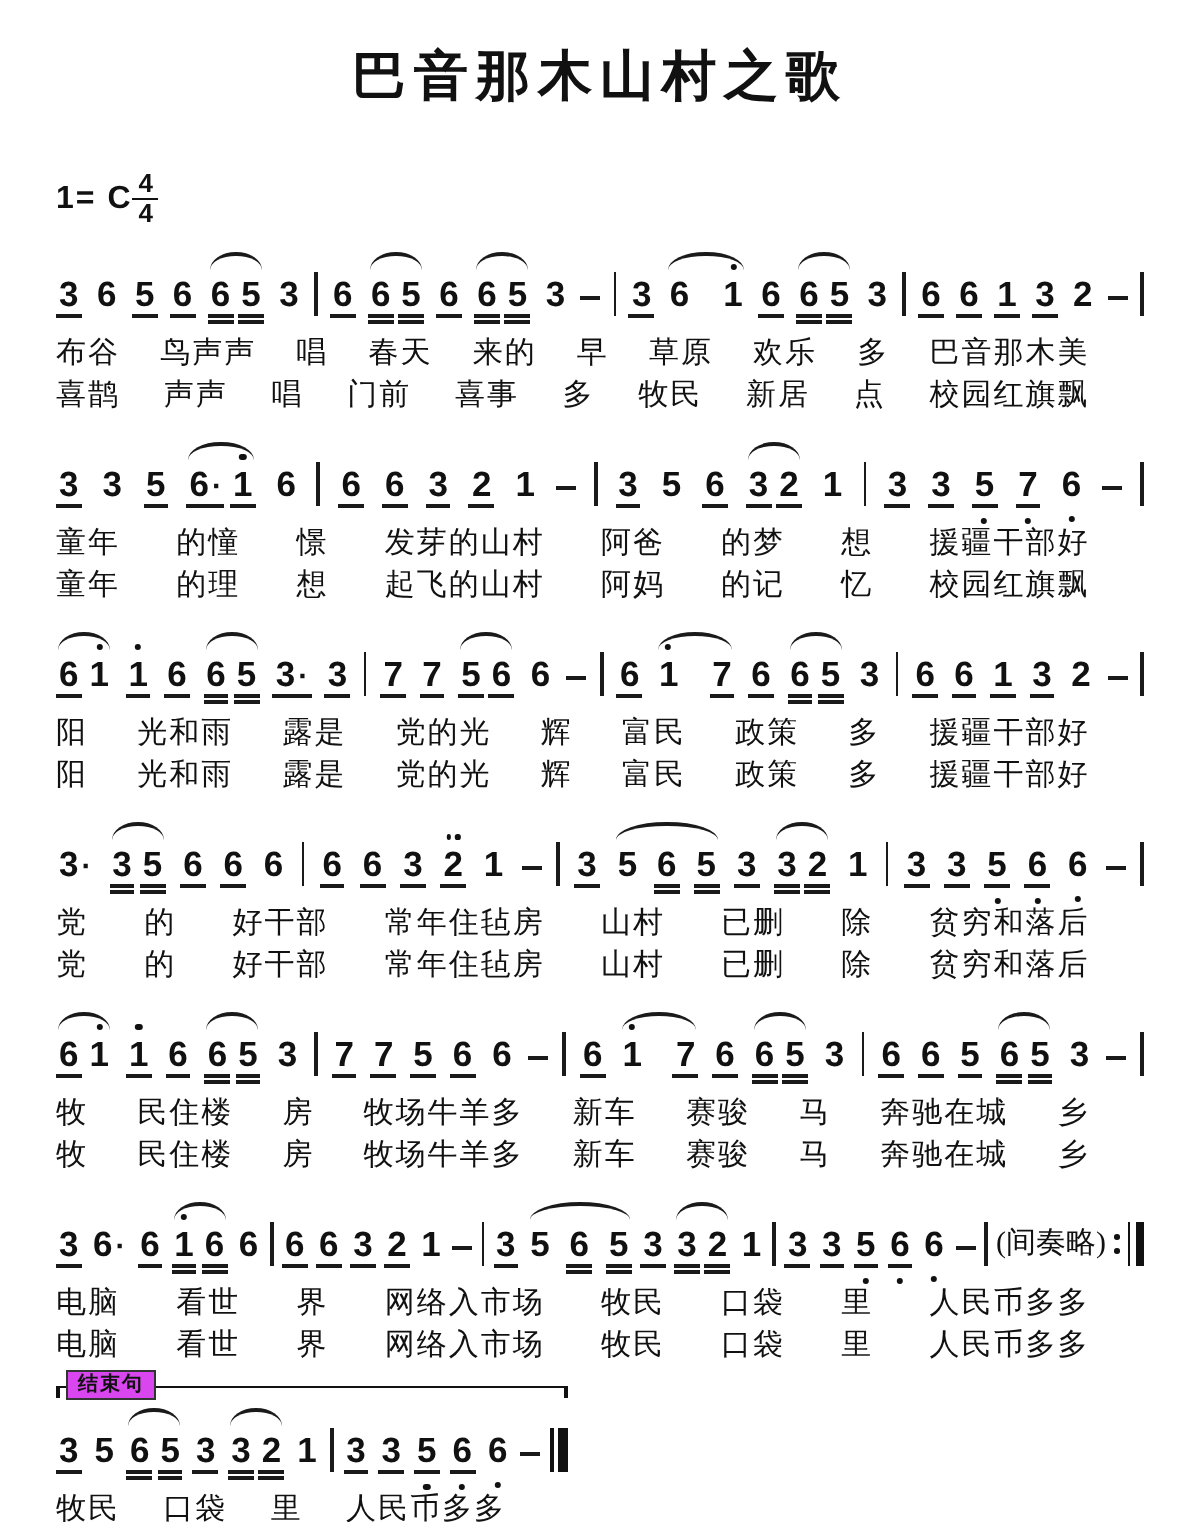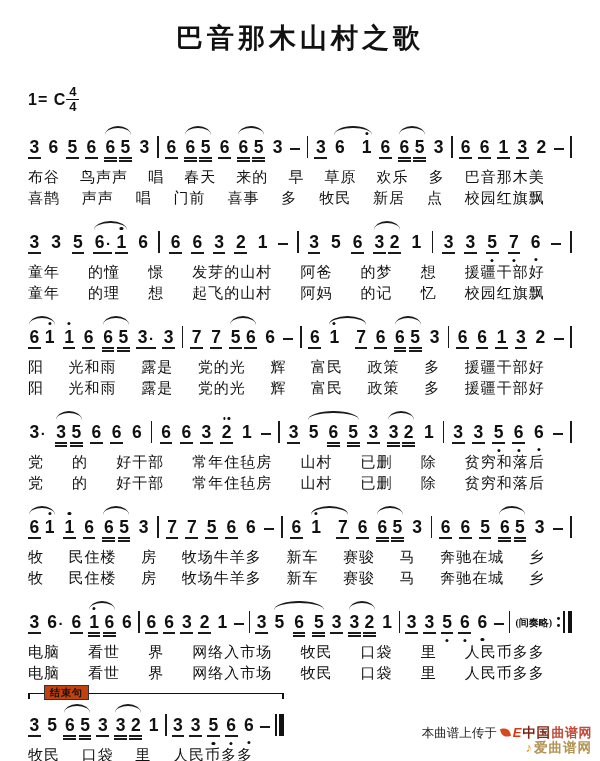--- a/index.html
+++ b/index.html
@@ -49,37 +49,37 @@
   .odot.lo { bottom:-8px; }
   .tdots { position:absolute; top:-5px; left:50%; transform:translateX(-50%);
            display:flex; gap:2px; }
   .tdots i { width:2.6px; height:2.6px; border-radius:50%; background:#111; }
   .grp { position:relative; display:inline-flex; align-items:flex-end; height:21px; }
   .arc { position:absolute; left:1px; right:1px; top:-11px; height:9px;
          border-top:2px solid #1a1a1a;
          border-radius:50% 50% 0 0 / 100% 100% 0 0; }
   .bar { width:1.7px; height:22px; background:#1a1a1a; }
   .dash { width:10px; height:2.4px; background:#1a1a1a; margin-bottom:8px; }
-  .smalltxt { font-size:10px; font-weight:700; line-height:21px; letter-spacing:0;text-align:center; }
+  .smalltxt { font-size:15px; font-weight:400; line-height:21px; letter-spacing:0;text-align:center; }
   .finbar, .repbar { display:flex; align-items:center; gap:2.5px; height:22px; }
   .finbar .thin, .repbar .thin { width:1.7px; height:22px; background:#111; }
   .finbar .thick, .repbar .thick { width:4.2px; height:22px; background:#111; }
   .repdots { display:flex; flex-direction:column; gap:4px; margin-right:1px; }
   .repdots i { width:2.8px; height:2.8px; border-radius:50%; background:#111; }
 
   .lyr { display:flex; justify-content:space-between; width:95%;
          font-size:15px; line-height:21px; letter-spacing:1px; }
   .system.narrow .lyr { width:88%; }
 
   
   .bracket { position:relative; height:8px; border-top:1.7px solid #111; margin:6px 0 0 0; }
   .bracket::before, .bracket::after {
     content:""; position:absolute; top:-1px; width:1.7px; height:6px; background:#111; }
   .bracket::before { left:0; } .bracket::after { right:0; }
-  .endlab { position:absolute; left:16px; top:-9px; background:#c2410c;
+  .endlab { position:absolute; left:5px; top:-9px; background:#d946ef;
             border:1.2px solid #333; font-size:10px; font-weight:700;
             line-height:13px; padding:0 5px; letter-spacing:1px; }
 
   
   .footer { position:absolute; right:8px; bottom:6px; display:flex; align-items:flex-start; gap:4px; }
   .fprefix { font-size:12.5px; color:#222; line-height:16px; }
   .brand { display:flex; flex-direction:column; align-items:flex-end; }
   .bl1 { display:flex; align-items:center; gap:1px; line-height:14px; }
   .leaf { width:9px; height:9px; background:#d8481f; border-radius:0 70% 0 70%;
           transform:rotate(-15deg); margin-right:2px; }
@@ -900,29 +900,14 @@
         </div>
         <div class="lyr">
           <span class="lw">牧民</span>
           <span class="lw">口袋</span>
           <span class="lw">里</span>
           <span class="lw">人民币多多</span>
         </div>
       </section>
     </div>
 
-  <div class="footer">
-    <span class="fprefix">本曲谱上传于</span>
-    <span class="brand">
-      <span class="bl1">
-        <span class="leaf"></span>
-        <span class="be">E</span>
-        <span class="bcn">中国</span>
-        <span class="bsite">曲谱网</span>
-      </span>
-      <span class="bl2">
-        <span class="bnote">♪</span>
-        <span class="bsub">爱曲谱网</span>
-      </span>
-    </span>
-  </div>
 
 </div>
 
 </body></html>

